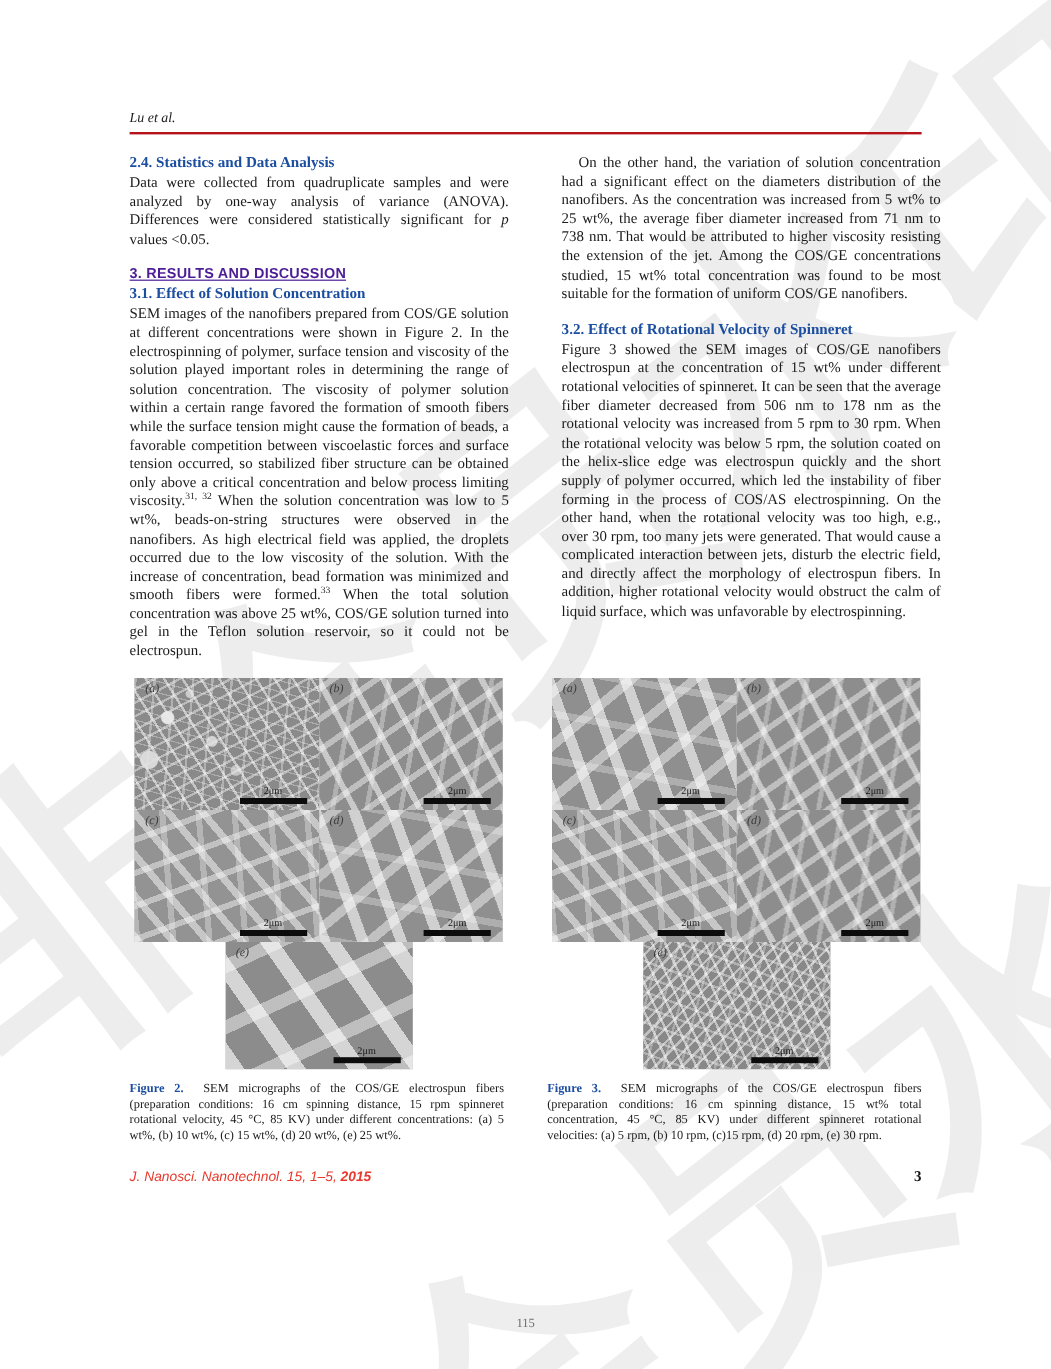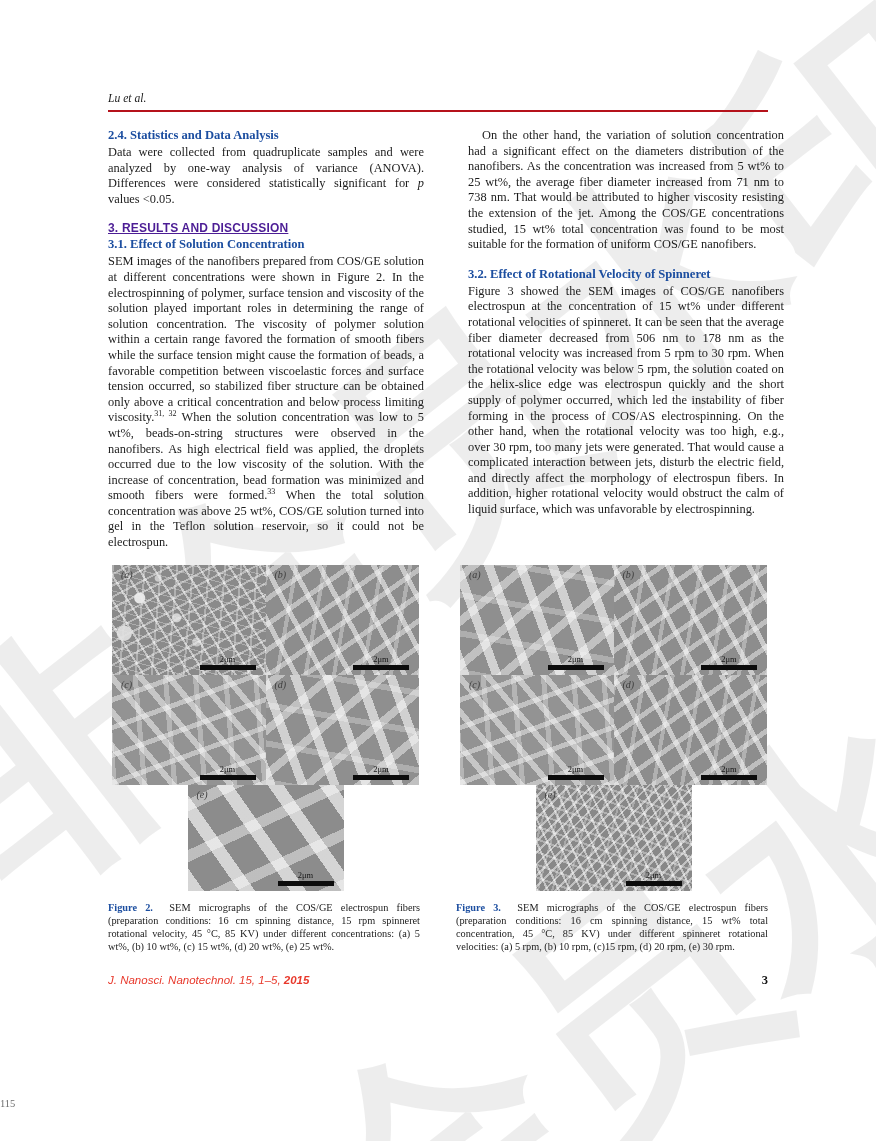--- a/index.html
+++ b/index.html
@@ -74,21 +74,21 @@
     repeating-linear-gradient(105deg, rgba(230,230,230,.35) 0 2px, transparent 2px 14px), #888888;}
 
   .caption{width:312px;font-size:10.3px;line-height:13.2px;text-align:justify;margin-top:10px;}
   .caption .flabel{font-weight:bold;color:#1c4ea0;}
 
   
   .footer{display:flex;justify-content:space-between;align-items:baseline;margin-top:9px;}
   .jref{font-family:"Liberation Sans",sans-serif;font-style:italic;font-size:11.5px;color:#e8392c;}
   .jref .yr{font-weight:bold;}
   .pageno{font-weight:bold;font-size:12.5px;color:#111;}
-  .bottomnum{position:absolute;left:0;right:0;bottom:32px;
+  .bottomnum{position:absolute;left:0;right:0;bottom:32px;text-align:center;
              font-size:10.5px;color:#6e6e6e;z-index:1;}
 </style>
 </head>
 <body>
 
 <div class="page">
   <div class="watermark w1">非会员水印</div>
   <div class="watermark w2">非会员水印</div>
 
   <div class="content">

